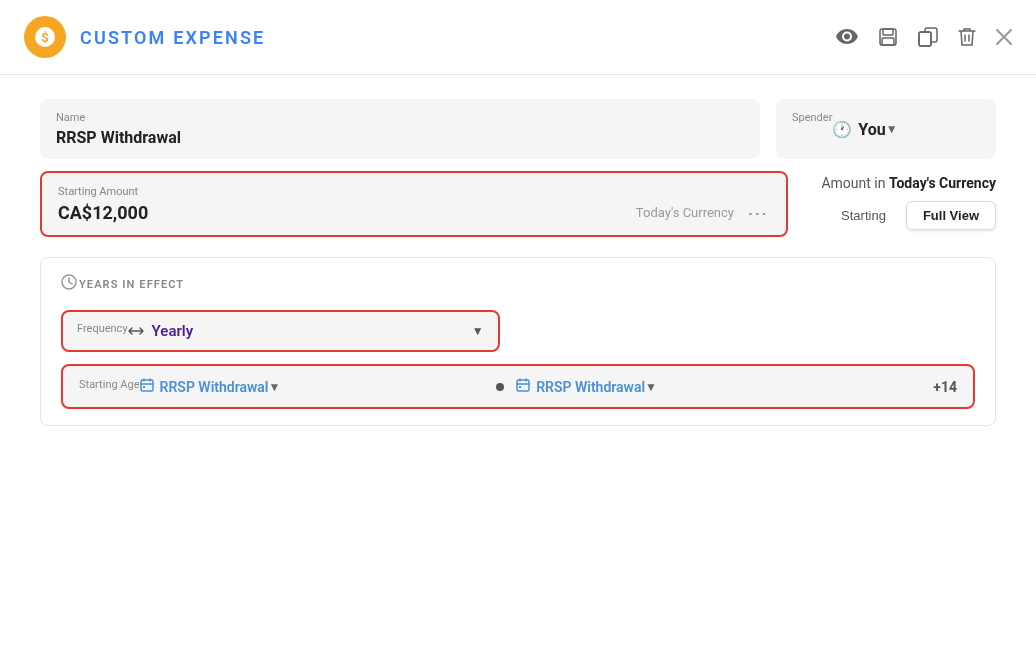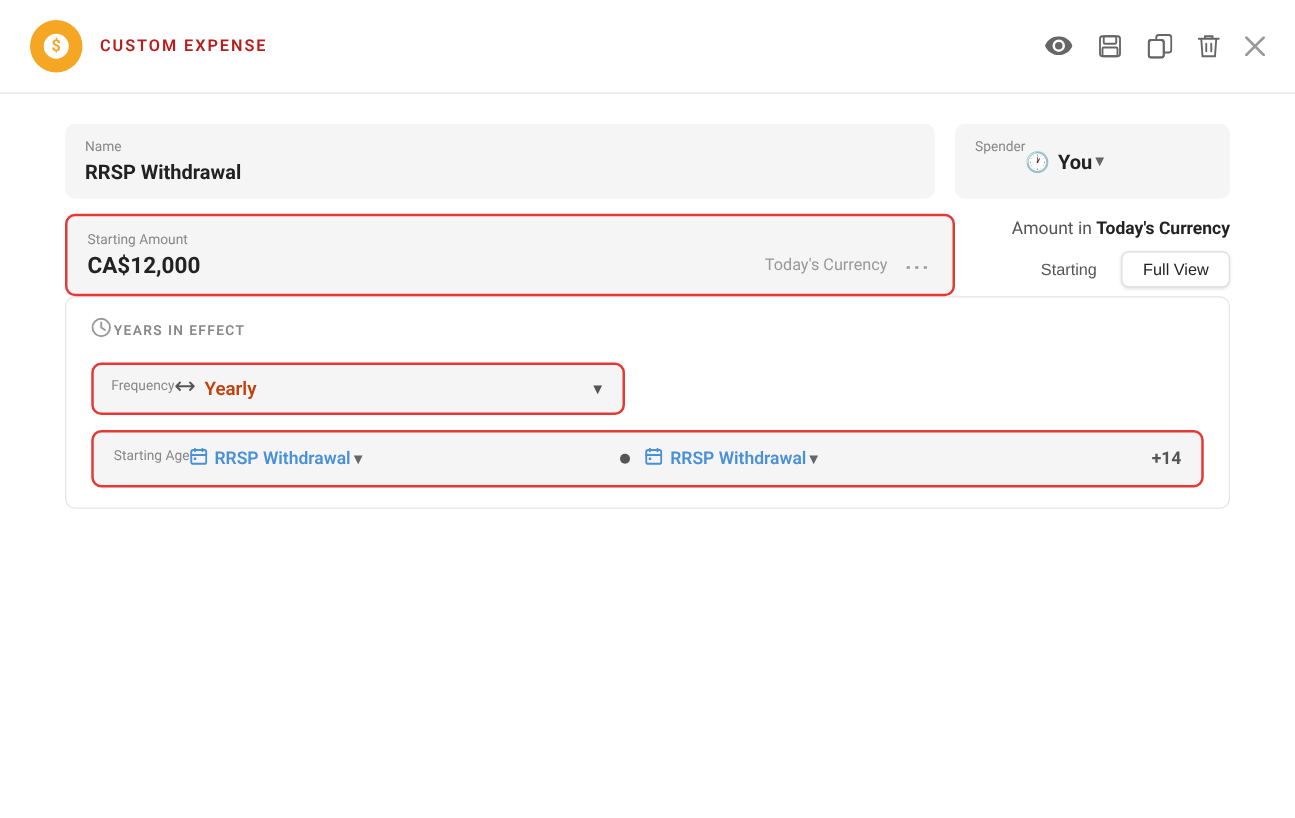--- a/index.html
+++ b/index.html
@@ -37,24 +37,24 @@
       display: flex;
       align-items: center;
       justify-content: center;
     }
     .header-logo-dollar {
       color: #f5a623;
       font-size: 13px;
       font-weight: 700;
     }
     .header-title {
-      font-size: 13px;
+      font-size: 18px;
       font-weight: 600;
       letter-spacing: 0.12em;
-      color: #b91c1c;
+      color: #3b82f6;
       text-transform: uppercase;
       flex: 1;
     }
     .header-actions {
       display: flex;
       align-items: center;
       gap: 20px;
     }
     .header-icon {
       color: #666;
@@ -63,21 +63,21 @@
       display: flex;
       align-items: center;
     }
     .close-icon {
       font-size: 20px;
       color: #999;
     }
 
     
     .content {
-      padding: 24px 52px;
+      padding: 24px 40px;
     }
 
     
     .row1 {
       display: flex;
       gap: 16px;
       margin-bottom: 12px;
     }
     .field-box {
       background: #f5f5f5;
@@ -112,21 +112,22 @@
       gap: 6px;
       font-size: 16px;
       font-weight: 700;
       color: #222;
     }
 
     
     .row2 {
       display: flex;
       align-items: flex-start;
-      gap: 20px;
+      gap: 8px;
+      margin-bottom: 20px;
     }
     .starting-amount-box {
       flex: 1;
       border: 2px solid #e53935;
       border-radius: 8px;
       background: #f5f5f5;
       padding: 12px 16px;
     }
     .starting-amount-inner {
       display: flex;
@@ -179,21 +180,21 @@
       font-size: 13px;
       cursor: pointer;
       border: none;
       background: transparent;
       color: #555;
     }
     .view-btn.active {
       background: #fff;
       border: 1px solid #ddd;
       box-shadow: 0 1px 3px rgba(0,0,0,0.12);
-      font-weight: 400;
+      font-weight: 700;
       color: #222;
     }
 
     
     .years-section {
       border: 1px solid #e5e5e5;
       border-radius: 8px;
       padding: 16px 20px;
     }
     .years-header {
@@ -226,25 +227,25 @@
       width: 48%;
       margin-bottom: 12px;
       cursor: pointer;
     }
     .frequency-inner {
       display: flex;
       flex-direction: row;
     }
     .frequency-value {
       display: flex;
-      align-items: center;
+      align-items: flex-end;
       gap: 8px;
       font-size: 15px;
       font-weight: 600;
-      color: #c2410c;
+      color: #4c1d95;
     }
     .freq-icon {
       font-size: 14px;
       color: #555;
     }
     .dropdown-arrow {
       color: #555;
       font-size: 12px;
     }
 

